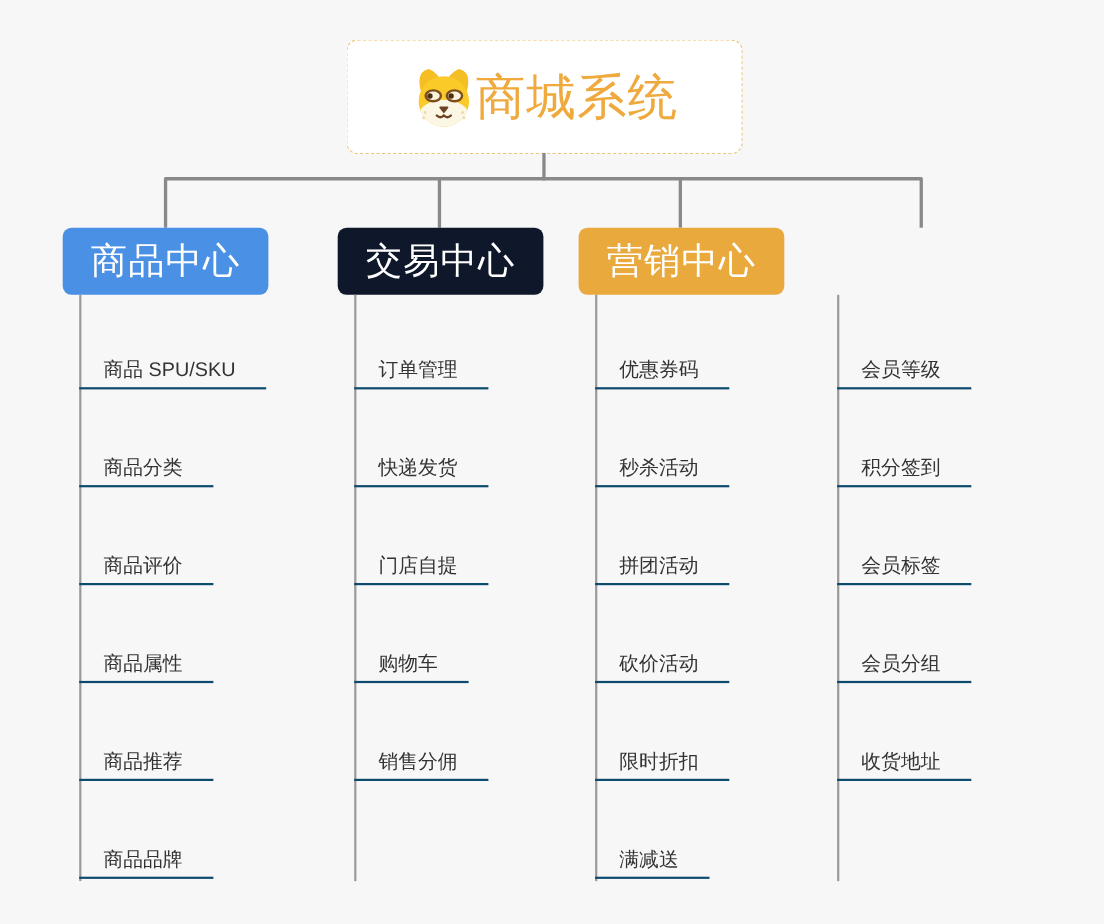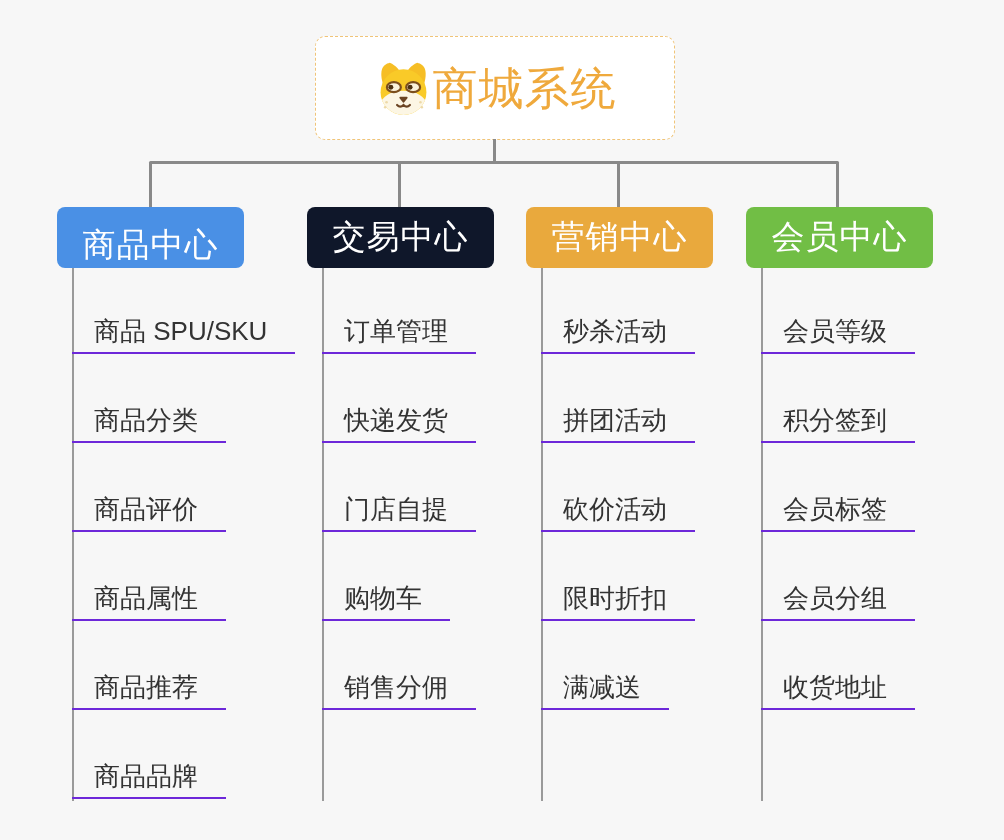--- a/index.html
+++ b/index.html
@@ -51,23 +51,23 @@
   .spine{
     position:absolute;left:15px;top:61px;width:2px;height:533px;
     background:#9A9A9A;
   }
   .items{
     position:absolute;left:15px;top:58px;margin:0;padding:0;list-style:none;
   }
   .item{height:89px;display:flex;align-items:flex-end;}
   .item > span{
     display:inline-block;
-    font-size:26px;line-height:1.15;color:#333333;
+    font-size:18px;line-height:1.15;color:#333333;
     padding:0 28px 5px 22px;
-    border-bottom:2px solid #6d28d9;
+    border-bottom:2px solid #0c4a6e;
     white-space:nowrap;
   }
 </style>
 </head>
 <body>
 
 <div class="canvas">
 
   <div class="root-node">
     <span class="dog">
@@ -98,21 +98,21 @@
 
   <div class="conn stub"></div>
   <div class="conn hline"></div>
   <div class="conn drop d0"></div>
   <div class="conn drop d1"></div>
   <div class="conn drop d2"></div>
   <div class="conn drop d3"></div>
 
   <div id="branches">
       <div class="branch b0">
-    <div class="branch-box" style="background: rgb(74, 144, 229); align-items: flex-end;">
+    <div class="branch-box" style="background: rgb(74, 144, 229);">
       <span>商品中心</span>
     </div>
     <div class="spine"></div>
     <ul class="items">
           <li class="item">
             <span>商品 SPU/SKU</span>
           </li>
           <li class="item">
             <span>商品分类</span>
           </li>
@@ -153,40 +153,40 @@
           </li>
         </ul>
   </div>
       <div class="branch b2">
     <div class="branch-box" style="background: rgb(233, 169, 61);">
       <span>营销中心</span>
     </div>
     <div class="spine"></div>
     <ul class="items">
           <li class="item">
+            <span>优惠券码</span>
+          </li>
+          <li class="item">
             <span>秒杀活动</span>
           </li>
           <li class="item">
             <span>拼团活动</span>
           </li>
           <li class="item">
             <span>砍价活动</span>
           </li>
           <li class="item">
             <span>限时折扣</span>
           </li>
           <li class="item">
             <span>满减送</span>
           </li>
         </ul>
   </div>
       <div class="branch b3">
-    <div class="branch-box" style="background: rgb(113, 190, 69);">
-      <span>会员中心</span>
-    </div>
     <div class="spine"></div>
     <ul class="items">
           <li class="item">
             <span>会员等级</span>
           </li>
           <li class="item">
             <span>积分签到</span>
           </li>
           <li class="item">
             <span>会员标签</span>

